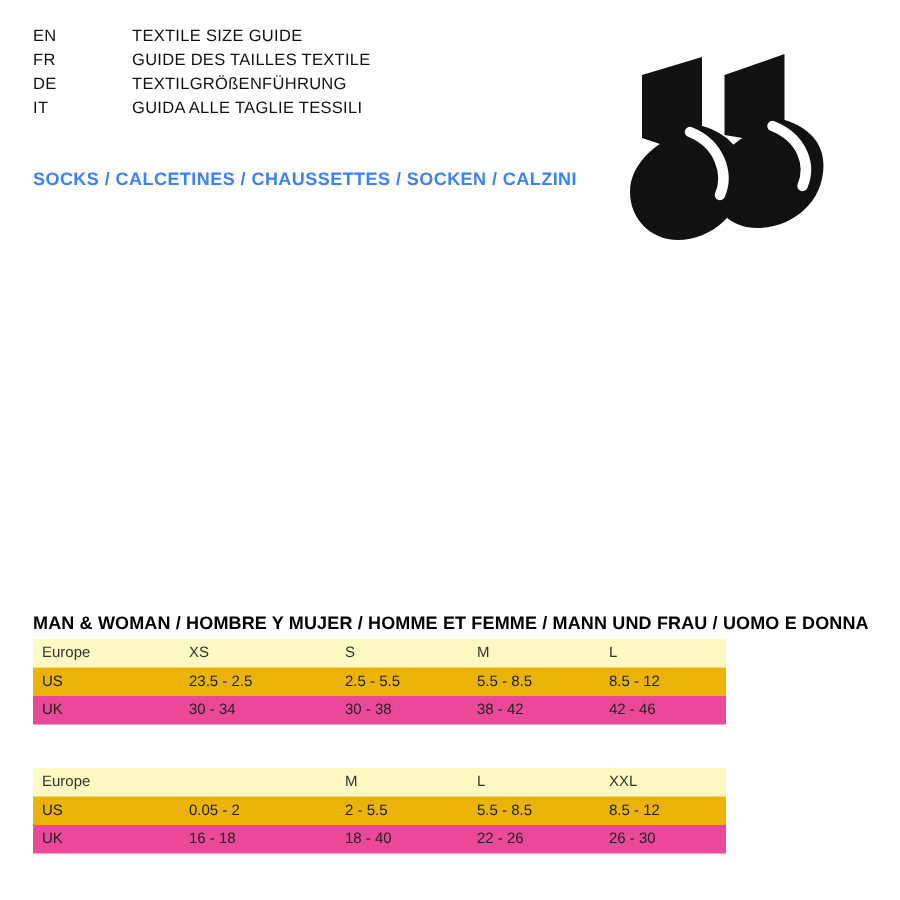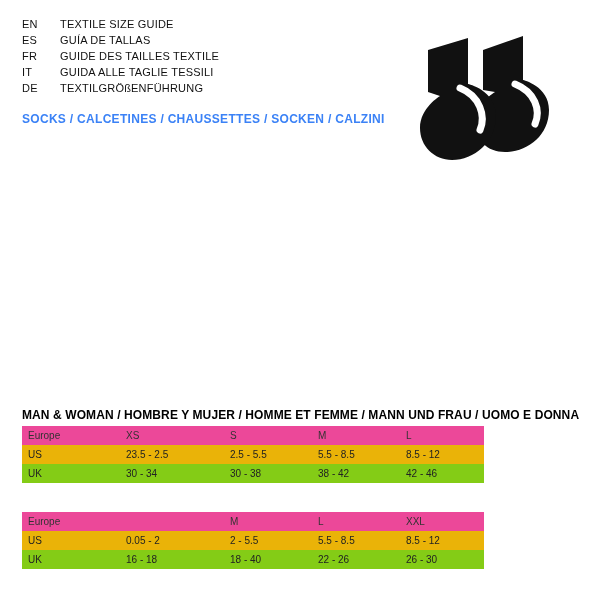--- a/index.html
+++ b/index.html
@@ -30,20 +30,21 @@
     top: 16px;
     width: 350px;
   }
   .lang-row {
     display: flex;
     align-items: flex-end;
     font-size: 11px;
     line-height: 16px;
     letter-spacing: 0.2px;
     color: #111;
+    gap: 28px;
   }
   .lang-code {
     width: 38px;
     flex: 0 0 38px;
     font-size: 11px;
   }
   .lang-text {
     flex: 1 1 auto;
     font-size: 11px;
   }
@@ -92,25 +93,25 @@
   }
   table.size-table td {
     font-size: 10px;
     color: #222;
     padding: 2px 0 2px 6px;
     height: 15px;
     line-height: 13px;
     border: none;
   }
   table.size-table tr.head td {
+    background: #fef9c3;
+    color: #333;
+  }
+  table.size-table tr.alt td {
     background: #ec4899;
-    color: #333;
-  }
-  table.size-table tr.alt td {
-    background: #84cc16;
   }
   table.size-table tr.plain td {
     background: #eab308;
   }
   table.size-table col.c0 { width: 98px; }
   table.size-table col.c1 { width: 104px; }
   table.size-table col.c2 { width: 88px; }
   table.size-table col.c3 { width: 88px; }
   table.size-table col.c4 { width: 84px; }
 </style>
@@ -118,34 +119,30 @@
 <body>
 
 <div class="page">
 
   <div class="lang-block">
     <div class="lang-row">
       <div class="lang-code">EN</div>
       <div class="lang-text">TEXTILE SIZE GUIDE</div>
     </div>
     <div class="lang-row">
-      <div class="lang-code">ES</div>
-      <div class="lang-text">GUÍA DE TALLAS</div>
-    </div>
-    <div class="lang-row">
       <div class="lang-code">FR</div>
       <div class="lang-text">GUIDE DES TAILLES TEXTILE</div>
     </div>
     <div class="lang-row">
+      <div class="lang-code">DE</div>
+      <div class="lang-text">TEXTILGRÖßENFÜHRUNG</div>
+    </div>
+    <div class="lang-row">
       <div class="lang-code">IT</div>
       <div class="lang-text">GUIDA ALLE TAGLIE TESSILI</div>
-    </div>
-    <div class="lang-row">
-      <div class="lang-code">DE</div>
-      <div class="lang-text">TEXTILGRÖßENFÜHRUNG</div>
     </div>
   </div>
 
   <div class="socks-title">SOCKS / CALCETINES / CHAUSSETTES / SOCKEN / CALZINI</div>
 
   <div class="sock-art">
     <svg width="175" height="160" viewBox="0 0 175 160" xmlns="http://www.w3.org/2000/svg">
 
       <path d="M86 32 L126 18 L126 62 C126 62 152 68 152 92 C152 118 130 134 108 134 C90 134 78 122 78 104 C78 86 98 74 98 74 L86 72 Z" fill="#111111" transform="translate(-3,0)"></path>
 

